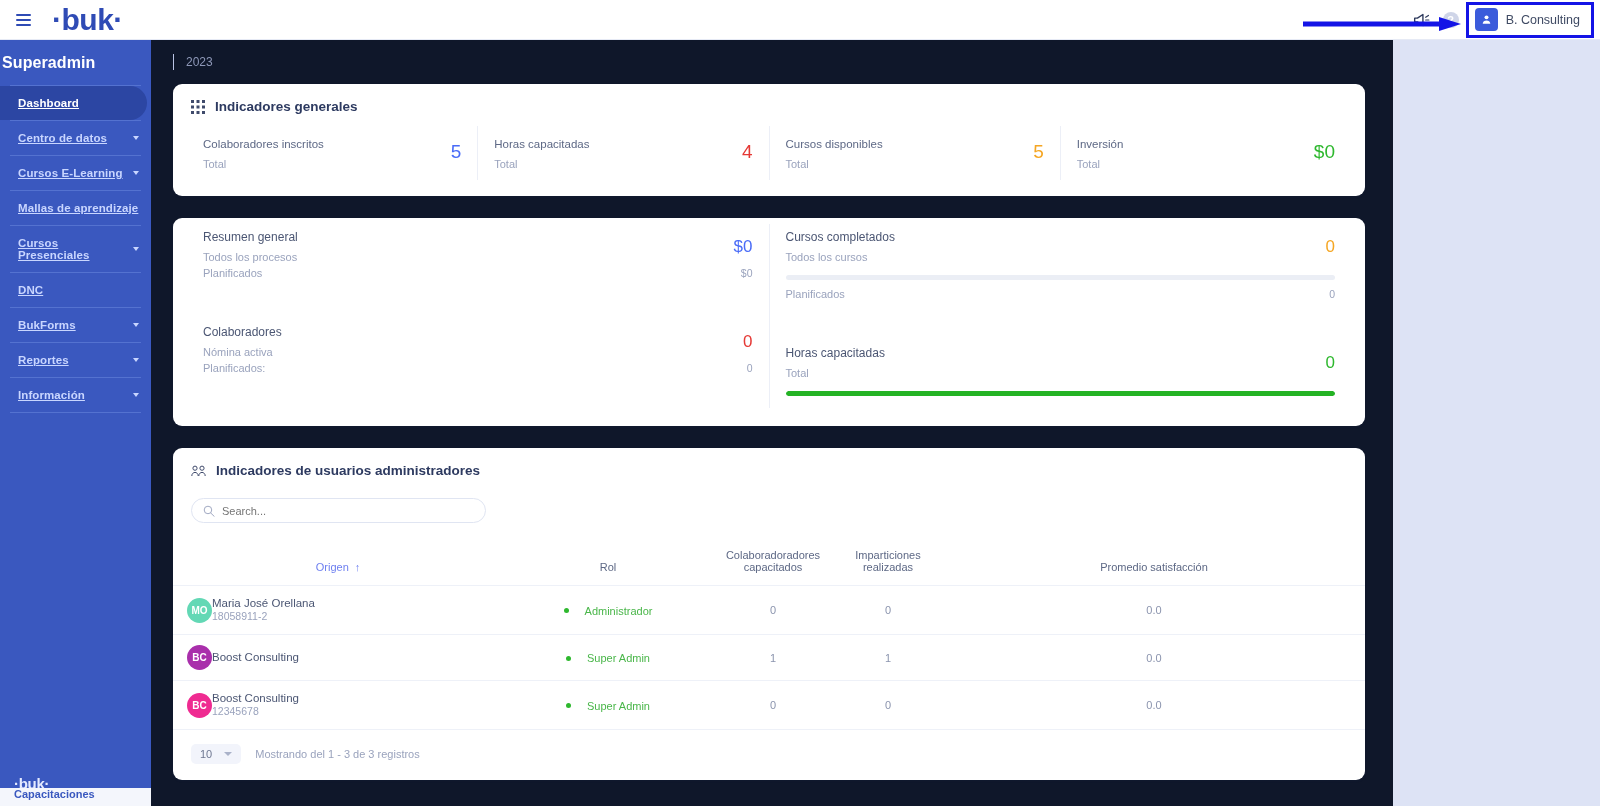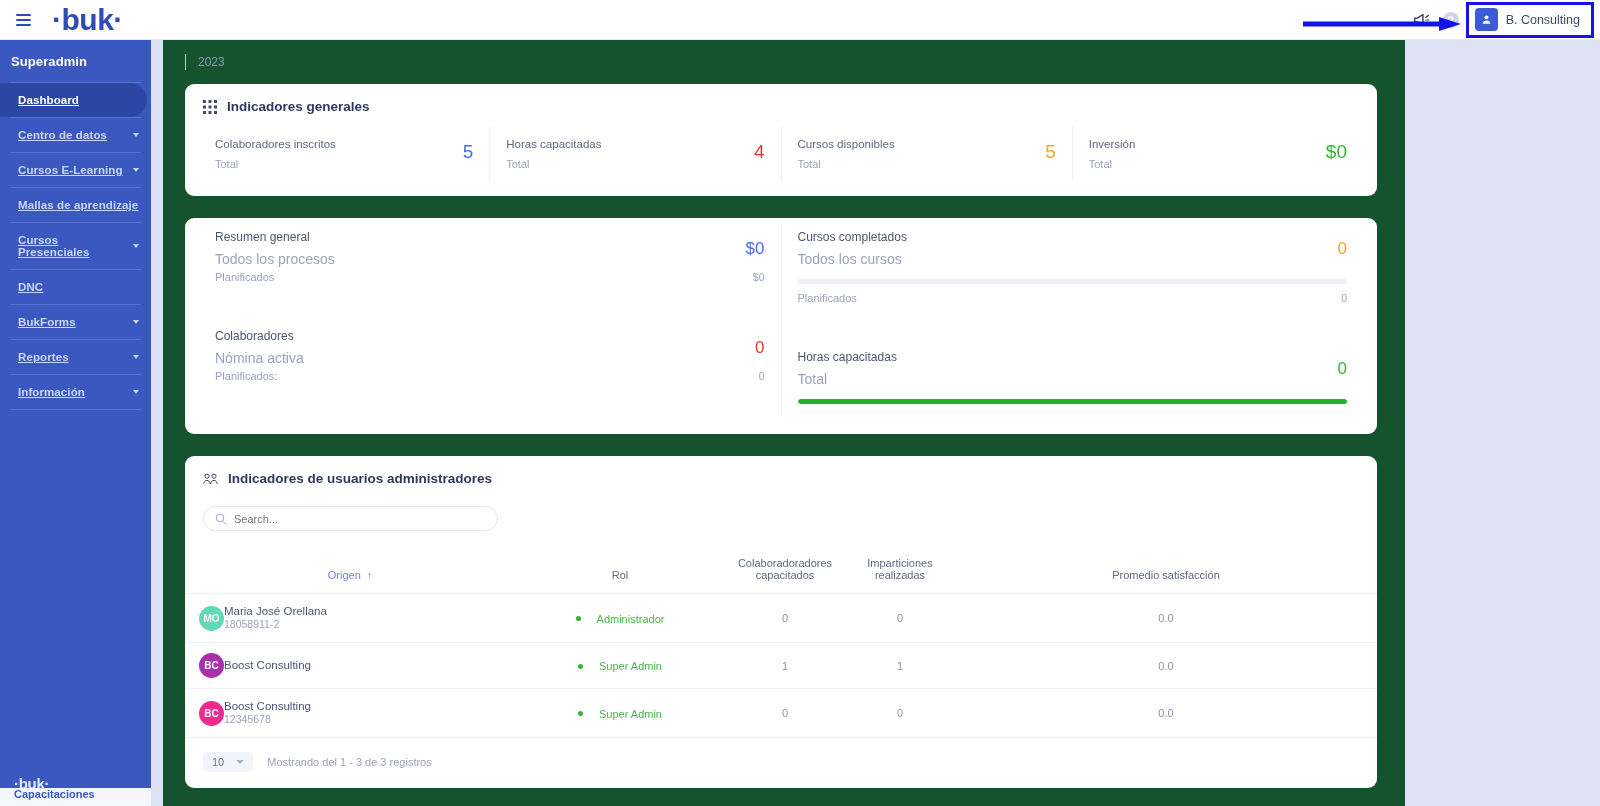--- a/index.html
+++ b/index.html
@@ -59,22 +59,22 @@
   .anno-arrow { position: absolute; left: 1303px; top: 17px; z-index: 40; pointer-events:none; }
 
   
   .sidebar {
     position: absolute; top: 40px; left: 0; width: 151px; height: 766px;
     background: #3a58bf;
     display: flex; flex-direction: column;
     z-index: 20;
   }
   .sidebar-title {
-    color: #ffffff; font-size: 13px; font-weight: 700;
-    padding: 14px 0 13px 11px; letter-spacing: 0.1px;
+    color: #ffffff; font-size: 16px; font-weight: 700;
+    padding: 14px 0 13px 2px; letter-spacing: 0.1px;
   }
   .sb-sep { height: 1px; background: #5472d0; margin: 0 10px; }
   .sb-item {
     display: flex; align-items: center;
     padding: 11px 12px 11px 18px;
     color: #c9d6ff; font-size: 11.5px; font-weight: 700;
     cursor: pointer; position: relative;
   }
   .sb-item.active {
     background: #2c46a3; color: #ffffff;
@@ -96,21 +96,21 @@
     position: absolute; bottom: 0; left: 0; width: 151px; height: 18px;
     background: #f4f6fc; z-index: 21;
     display: flex; align-items: flex-start; padding-left: 14px;
     overflow: hidden;
   }
   .bottom-strip span { font-size: 11px; color: #3a58bf; font-weight: 700; line-height: 13px;}
 
   
   .main {
     position: absolute; top: 40px; left: 151px; width: 1242px; height: 766px;
-    background: #14532d; overflow: hidden; margin-left: 12px;
+    background: #0f172a; overflow: hidden;
   }
   .yearbar {
     height: 44px; display: flex; align-items: center; padding-left: 22px;
   }
   .yearbar .tick { width: 1px; height: 16px; background: #b9c3e4; margin-right: 12px; }
   .year-text { font-size: 12px; color: #8e98b8; }
 
   .card {
     background: #ffffff; border-radius: 9px; margin: 0 28px 22px 22px;
     box-shadow: 0 1px 3px rgba(40,60,120,0.07);
@@ -140,21 +140,21 @@
   .kpi-labels .kpi-sub { font-size: 11px; color: #9aa3bd; }
   .kpi-value { font-size: 19px; font-weight: 400; line-height: 1; padding-top: 4px; }
 
   
   .plan-row { display: flex; padding: 6px 14px 18px 14px; }
   .plan-col { flex: 1; padding: 0 16px; }
   .plan-col.right { border-left: 1px solid #eceff7; }
   .plan-block { padding: 6px 0 4px 0; }
   .plan-line1 { display: flex; justify-content: space-between; align-items: center; }
   .plan-name { font-size: 12px; color: #4b5673; margin-bottom: 7px; }
-  .plan-sub { font-size: 14px; color: #9aa3bd; }
+  .plan-sub { font-size: 11px; color: #9aa3bd; }
   .plan-sub2 { font-size: 11px; color: #9aa3bd; }
   .plan-big { font-size: 17px; line-height: 1; }
   .plan-small { font-size: 10.5px; color: #9aa3bd; }
   .plan-line2 { display: flex; justify-content: space-between; align-items: center; }
   .progress {
     height: 5px; border-radius: 3px; background: #ebeef5; margin: 12px 0 8px 0;
     overflow: hidden;
   }
   .progress .fill { height: 100%; border-radius: 3px; }
   .spacer-block { height: 36px; }

